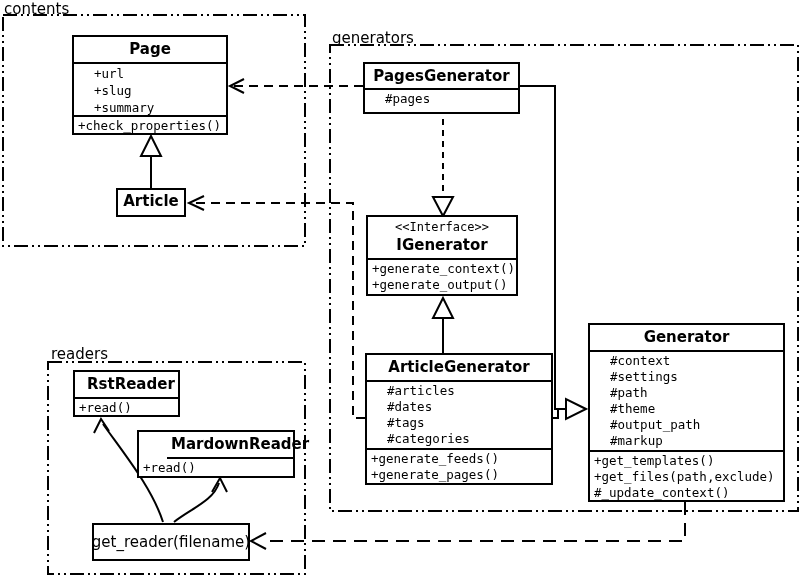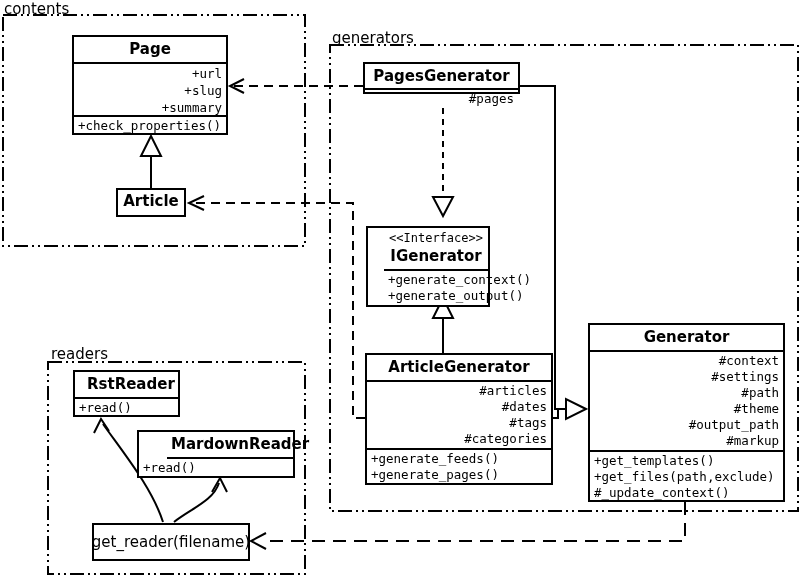--- a/index.html
+++ b/index.html
@@ -6,21 +6,21 @@
   #stage{position:relative;width:803px;height:579px;background:#fff;
          font-family:"DejaVu Sans",sans-serif;color:#000;overflow:hidden;}
   #wires{position:absolute;left:0;top:0;width:803px;height:579px;}
   .pkg-label{position:absolute;font:15px "DejaVu Sans",sans-serif;color:#000;}
   .cls{position:absolute;border:2px solid #000;background:#fff;box-sizing:border-box;
        display:flex;flex-direction:column;}
   .cls-title{font:bold 15px "DejaVu Sans",sans-serif;text-align:center;
              border-bottom:2px solid #000;padding:2px 4px;line-height:21px;box-sizing:border-box;}
   .cls-title.noline{border-bottom:none;}
   .stereotype{display:block;font:12px "DejaVu Sans Mono",monospace;font-weight:normal;line-height:16px;}
-  .cls-attrs{font:12.5px "DejaVu Sans Mono",monospace;padding:1px 4px;box-sizing:border-box;text-align:right;}
+  .cls-attrs{font:12.5px "DejaVu Sans Mono",monospace;padding:1px 20px;box-sizing:border-box;}
   .cls-methods{font:12.5px "DejaVu Sans Mono",monospace;padding:1px 4px;
                border-top:2px solid #000;box-sizing:border-box;flex:1;}
   .row{line-height:16px;white-space:nowrap;}
   .page-attrs .row{line-height:17px;}
   .simplebox{position:absolute;border:2px solid #000;background:#fff;box-sizing:border-box;
              display:flex;align-items:center;justify-content:center;}
 </style>
 </head>
 <body>
 
@@ -94,28 +94,28 @@
     </div>
     <div class="cls-methods">
       <div class="row">+check_properties()</div>
     </div>
   </div>
 
   <div class="cls" style="left:116px;top:188px;width:70px;height:29px;">
     <div class="cls-title noline" style="line-height:22px;padding:0 4px;">Article</div>
   </div>
 
-  <div class="cls" style="left:363px;top:62px;width:157px;height:32px;">
+  <div class="cls" style="left:363px;top:62px;width:157px;height:52px;">
     <div class="cls-title" style="height:26px;">PagesGenerator</div>
     <div class="cls-attrs">
       <div class="row">#pages</div>
     </div>
   </div>
 
-  <div class="cls" style="left:366px;top:226px;width:124px;height:81px;padding-left:16px;">
+  <div class="cls" style="left:366px;top:215px;width:152px;height:81px;">
     <div class="cls-title" style="height:43px;line-height:20px;">
       <span class="stereotype">&lt;&lt;Interface&gt;&gt;</span>
       <span>IGenerator</span>
     </div>
     <div class="cls-methods" style="border-top:none;">
       <div class="row">+generate_context()</div>
       <div class="row">+generate_output()</div>
     </div>
   </div>
 

